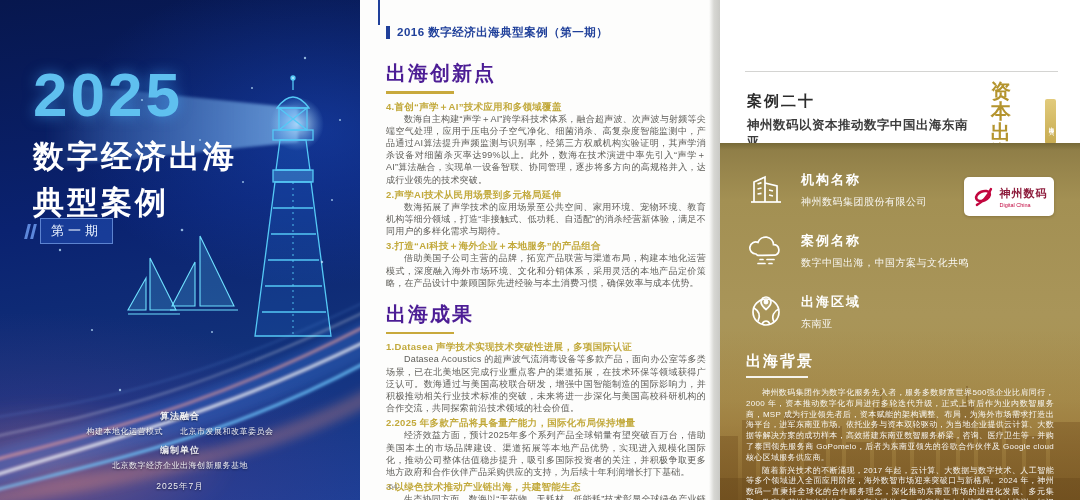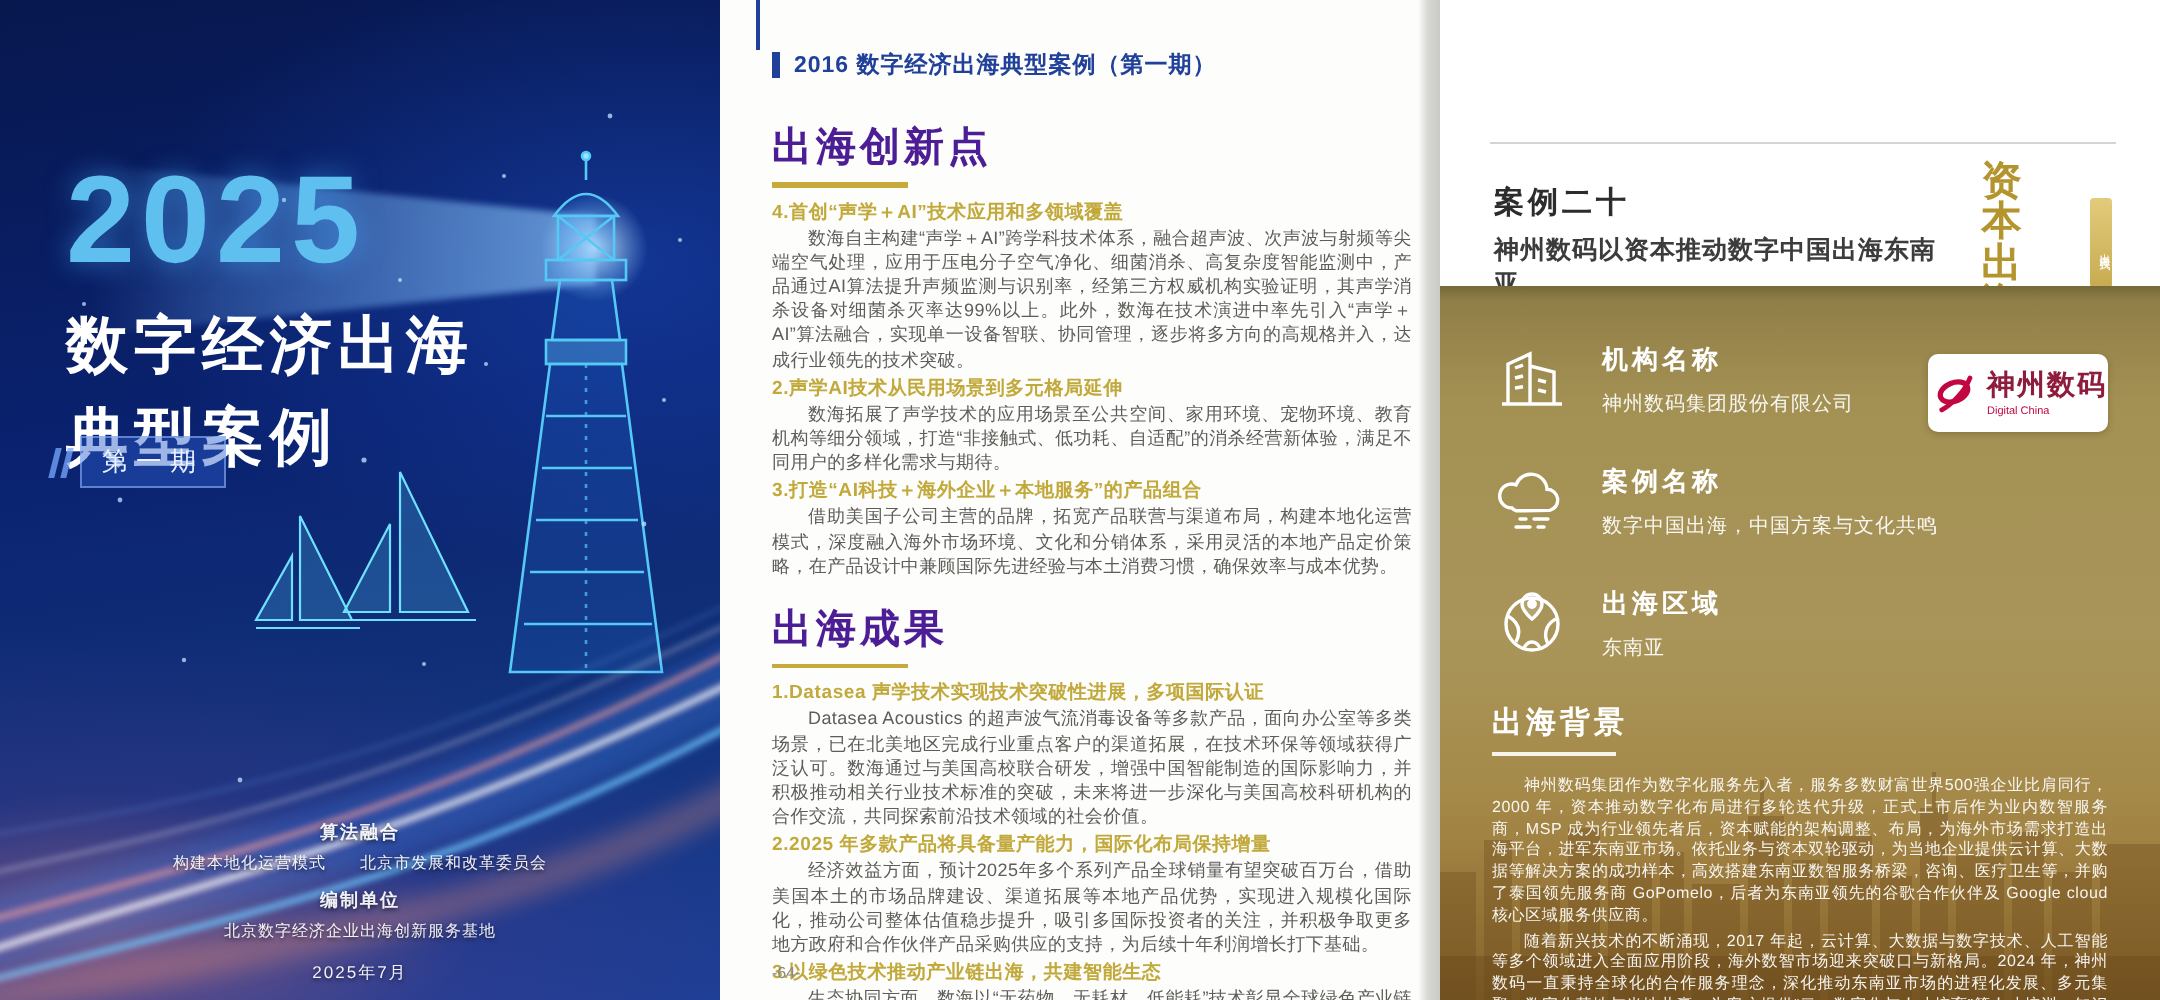--- a/index.html
+++ b/index.html
@@ -8,21 +8,21 @@
   .stage { position:relative; width:1080px; height:500px; display:flex; }
 
   
   .cover { position:relative; width:360px; height:500px; overflow:hidden;
     background:
       radial-gradient(ellipse 420px 260px at 88% 26%, rgba(30,80,200,.45) 0%, rgba(30,80,200,0) 60%),
       radial-gradient(ellipse 500px 240px at 10% 96%, rgba(90,60,140,.5) 0%, rgba(90,60,140,0) 70%),
       linear-gradient(172deg,#07174e 0%, #0a2270 42%, #113079 68%, #1d3f96 100%);
   }
   .cover-art { position:absolute; left:0; top:0; z-index:1; }
-  .cover-text { position:absolute; left:33px; top:80px; z-index:3; }
+  .cover-text { position:absolute; left:33px; top:64px; z-index:3; }
   .cover-year { font-size:62px; font-weight:bold; letter-spacing:3px; line-height:1.0;
     color:#5fc0ef;
     text-shadow:0 0 14px rgba(70,170,255,.55); }
   .cover-title1 { margin-top:10px; font-size:31px; font-weight:bold; color:#ffffff; letter-spacing:3px; }
   .cover-title2 { margin-top:4px; font-size:31px; font-weight:bold; color:#ffffff; letter-spacing:3px; }
   .issue-row { position:absolute; left:26px; top:218px; z-index:3; display:flex; align-items:center; }
   .issue-ticks { display:flex; gap:3px; margin-right:5px; }
   .issue-ticks i { display:block; width:3px; height:15px; background:rgba(120,170,255,.75); transform:skewX(-14deg); }
   .issue-badge { min-width:62px; padding:3px 10px; text-align:center;
     background:rgba(40,90,200,.45); border:1px solid rgba(150,190,255,.55);
@@ -69,21 +69,21 @@
       background:linear-gradient(180deg, rgba(150,105,45,0) 0%, rgba(150,105,45,.28) 55%, rgba(116,80,30,.45) 100%); }
   .skyline { position:absolute; left:0; right:0; bottom:0; }
   .info-block { position:absolute; left:26px; top:26px; right:26px; z-index:3; }
   .info-row { display:flex; align-items:flex-start; gap:15px; margin-bottom:21px; }
   .info-icon { flex:0 0 40px; height:40px; }
   .info-label { font-size:13px; font-weight:bold; color:#ffffff; letter-spacing:2px; margin-top:2px; }
   .info-value { font-size:10px; color:rgba(255,255,255,.92); margin-top:6px; letter-spacing:.5px; }
   .logo-card { position:absolute; right:0; top:8px; width:90px; height:39px; background:#ffffff;
     border-radius:5px; display:flex; align-items:center; justify-content:center; gap:5px;
     box-shadow:0 1px 3px rgba(60,40,0,.25); }
-  .logo-text-cn { font-size:14px; font-weight:bold; color:#8e1d3d; letter-spacing:1px; }
+  .logo-text-cn { font-size:11px; font-weight:bold; color:#8e1d3d; letter-spacing:1px; }
   .logo-text-en { font-size:5.5px; color:#c2063f; margin-top:1px; }
   .bg-heading { font-size:15px; font-weight:bold; color:#ffffff; letter-spacing:2px; margin-top:6px; }
   .bg-underline { width:62px; height:2px; background:rgba(255,255,255,.9); margin-top:5px; margin-bottom:10px; }
   .bg-p { font-size:8px; color:rgba(255,255,255,.93); line-height:10.8px; text-align:justify;
     text-indent:2em; letter-spacing:.3px; }
   .bg-p + .bg-p { margin-top:2px; }
 </style>
 </head>
 <body>
 

